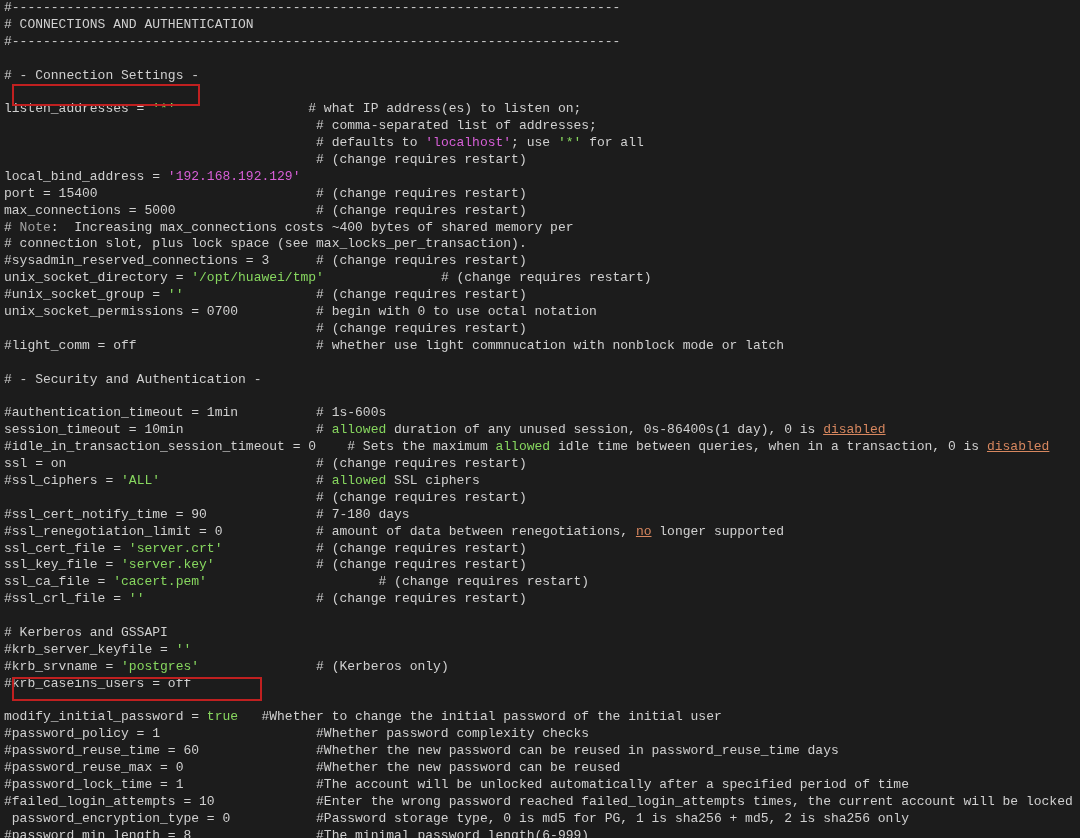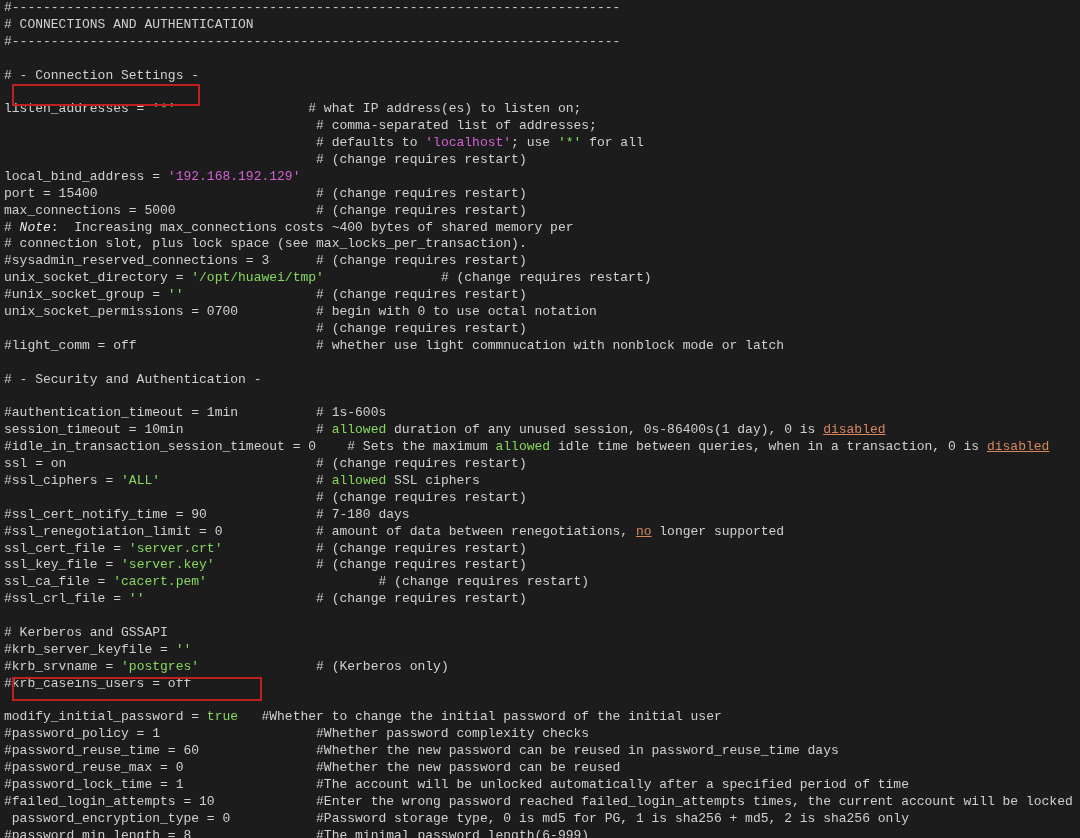--- a/index.html
+++ b/index.html
@@ -14,21 +14,21 @@
   }
   .editor {
     padding: 0 4px;
     white-space: pre;
     position: relative;
   }
   .line { display: block; white-space: pre; }
   .green { color: #87d75f; }
   .magenta { color: #d75fd7; }
   .orange { color: #d7875f; text-decoration: underline; }
-  .cyan { color: #e5e5e5; font-style: italic; }
+  .cyan { color: #a3a3a3; }
   .highbox {
     border: 2px solid #c02020;
     position: absolute;
     pointer-events: none;
   }
 </style>
 </head>
 <body>
 
 <div class="editor" id="editor"><div class="line"><span>#------------------------------------------------------------------------------</span></div><div class="line"><span># CONNECTIONS AND AUTHENTICATION</span></div><div class="line"><span>#------------------------------------------------------------------------------</span></div><div class="line">&nbsp;</div><div class="line"><span># - Connection Settings -</span></div><div class="line">&nbsp;</div><div class="line"><span>listen_addresses = </span><span class="green">'*'</span><span>                 # what IP address(es) to listen on;</span></div><div class="line"><span>                                        # comma-separated list of addresses;</span></div><div class="line"><span>                                        # defaults to </span><span class="magenta">'localhost'</span><span>; use </span><span class="green">'*'</span><span> for all</span></div><div class="line"><span>                                        # (change requires restart)</span></div><div class="line"><span>local_bind_address = </span><span class="magenta">'192.168.192.129'</span></div><div class="line"><span>port = 15400                            # (change requires restart)</span></div><div class="line"><span>max_connections = 5000                  # (change requires restart)</span></div><div class="line"><span># </span><span class="cyan">Note</span><span>:  Increasing max_connections costs ~400 bytes of shared memory per</span></div><div class="line"><span># connection slot, plus lock space (see max_locks_per_transaction).</span></div><div class="line"><span>#sysadmin_reserved_connections = 3      # (change requires restart)</span></div><div class="line"><span>unix_socket_directory = </span><span class="green">'/opt/huawei/tmp'</span><span>               # (change requires restart)</span></div><div class="line"><span>#unix_socket_group = </span><span class="green">''</span><span>                 # (change requires restart)</span></div><div class="line"><span>unix_socket_permissions = 0700          # begin with 0 to use octal notation</span></div><div class="line"><span>                                        # (change requires restart)</span></div><div class="line"><span>#light_comm = off                       # whether use light commnucation with nonblock mode or latch</span></div><div class="line">&nbsp;</div><div class="line"><span># - Security and Authentication -</span></div><div class="line">&nbsp;</div><div class="line"><span>#authentication_timeout = 1min          # 1s-600s</span></div><div class="line"><span>session_timeout = 10min                 # </span><span class="green">allowed</span><span> duration of any unused session, 0s-86400s(1 day), 0 is </span><span class="orange">disabled</span></div><div class="line"><span>#idle_in_transaction_session_timeout = 0    # Sets the maximum </span><span class="green">allowed</span><span> idle time between queries, when in a transaction, 0 is </span><span class="orange">disabled</span></div><div class="line"><span>ssl = on                                # (change requires restart)</span></div><div class="line"><span>#ssl_ciphers = </span><span class="green">'ALL'</span><span>                    # </span><span class="green">allowed</span><span> SSL ciphers</span></div><div class="line"><span>                                        # (change requires restart)</span></div><div class="line"><span>#ssl_cert_notify_time = 90              # 7-180 days</span></div><div class="line"><span>#ssl_renegotiation_limit = 0            # amount of data between renegotiations, </span><span class="orange">no</span><span> longer supported</span></div><div class="line"><span>ssl_cert_file = </span><span class="green">'server.crt'</span><span>            # (change requires restart)</span></div><div class="line"><span>ssl_key_file = </span><span class="green">'server.key'</span><span>             # (change requires restart)</span></div><div class="line"><span>ssl_ca_file = </span><span class="green">'cacert.pem'</span><span>                      # (change requires restart)</span></div><div class="line"><span>#ssl_crl_file = </span><span class="green">''</span><span>                      # (change requires restart)</span></div><div class="line">&nbsp;</div><div class="line"><span># Kerberos and GSSAPI</span></div><div class="line"><span>#krb_server_keyfile = </span><span class="green">''</span></div><div class="line"><span>#krb_srvname = </span><span class="green">'postgres'</span><span>               # (Kerberos only)</span></div><div class="line"><span>#krb_caseins_users = off</span></div><div class="line">&nbsp;</div><div class="line"><span>modify_initial_password = </span><span class="green">true</span><span>   #Whether to change the initial password of the initial user</span></div><div class="line"><span>#password_policy = 1                    #Whether password complexity checks</span></div><div class="line"><span>#password_reuse_time = 60               #Whether the new password can be reused in password_reuse_time days</span></div><div class="line"><span>#password_reuse_max = 0                 #Whether the new password can be reused</span></div><div class="line"><span>#password_lock_time = 1                 #The account will be unlocked automatically after a specified period of time</span></div><div class="line"><span>#failed_login_attempts = 10             #Enter the wrong password reached failed_login_attempts times, the current account will be locked</span></div><div class="line"><span> password_encryption_type = 0           #Password storage type, 0 is md5 for PG, 1 is sha256 + md5, 2 is sha256 only</span></div><div class="line"><span>#password_min_length = 8                #The minimal password length(6-999)</span></div><div class="highbox" style="top: 84px; left: 12px; width: 184px; height: 18px;"></div><div class="highbox" style="top: 677px; left: 12px; width: 246px; height: 20px;"></div></div>

